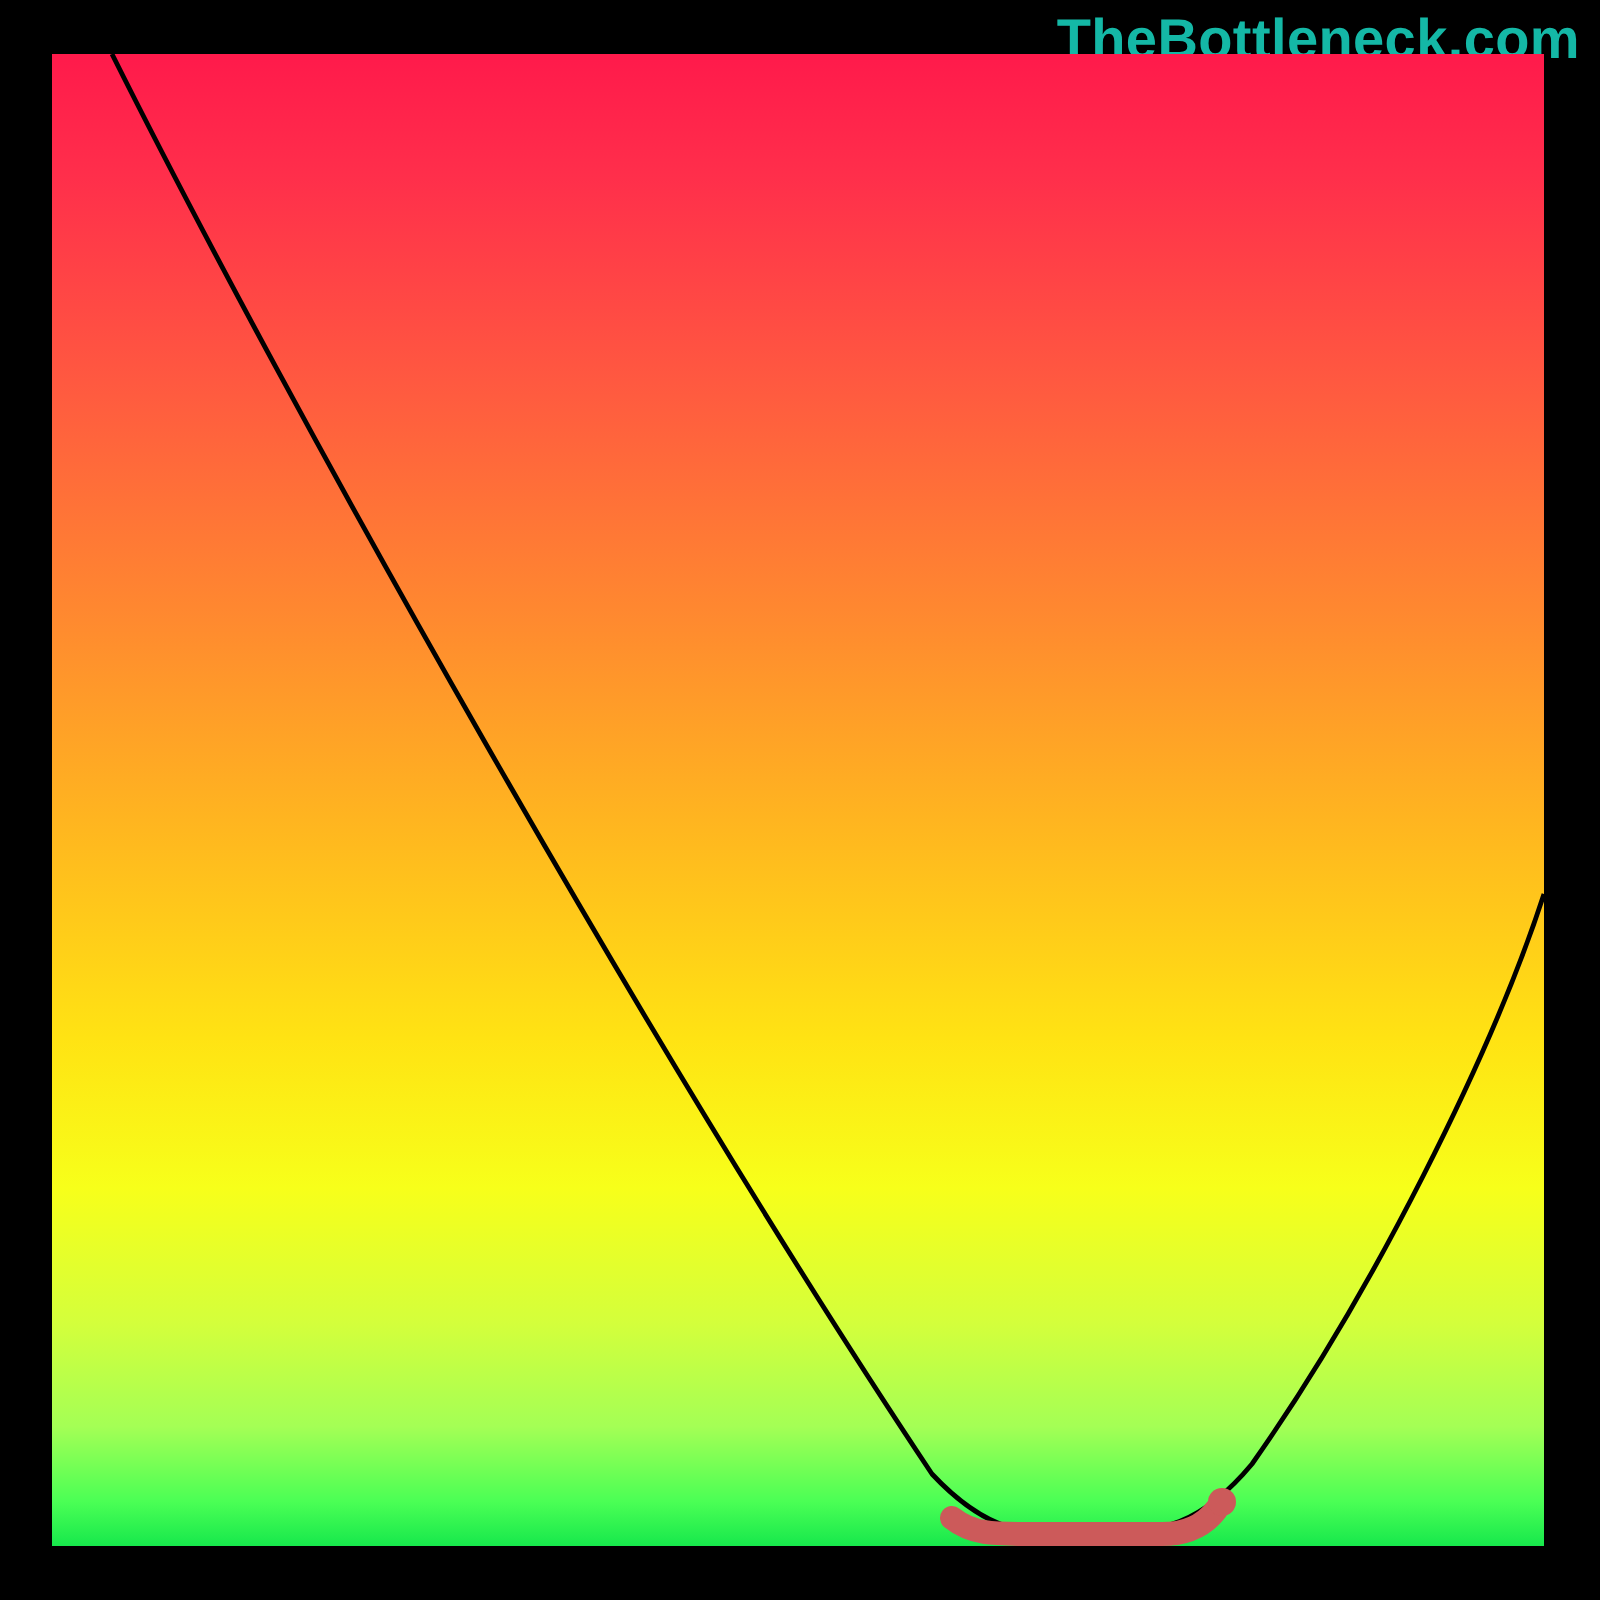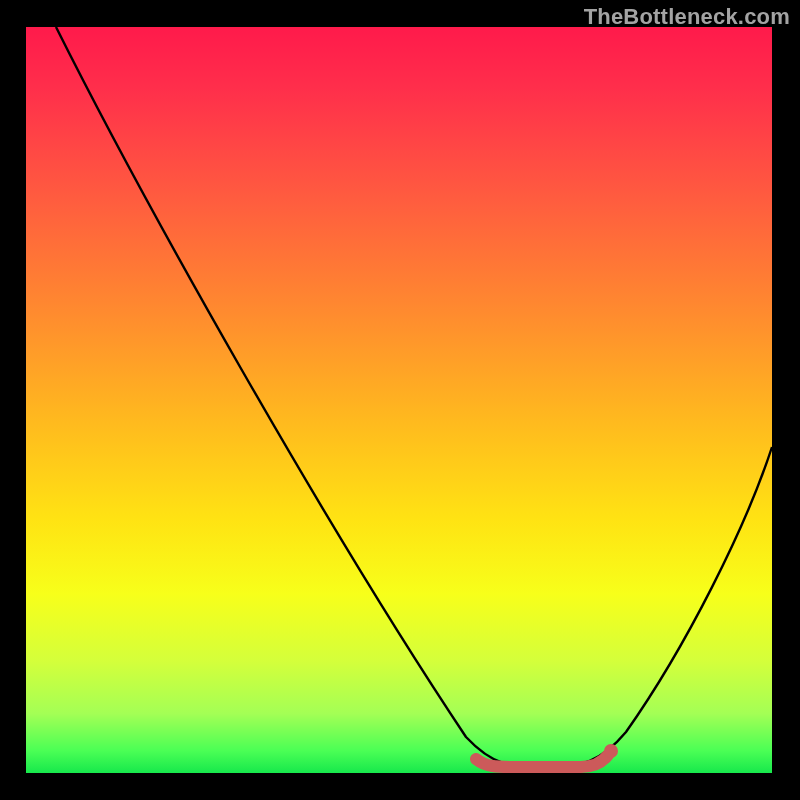--- a/index.html
+++ b/index.html
@@ -16,22 +16,22 @@
     top: 0;
     left: 0;
     width: 800px;
     height: 800px;
     background: #000;
   }
   .watermark {
     position: absolute;
     top: 4px;
     right: 10px;
-    color: #a3a3a3;
-    font-size: 22px;
+    color: #14b8a6;
+    font-size: 28px;
     font-weight: 600;
     letter-spacing: 0.2px;
   }
   .plot {
     position: absolute;
     left: 26px;
     top: 27px;
     width: 746px;
     height: 746px;
   }

